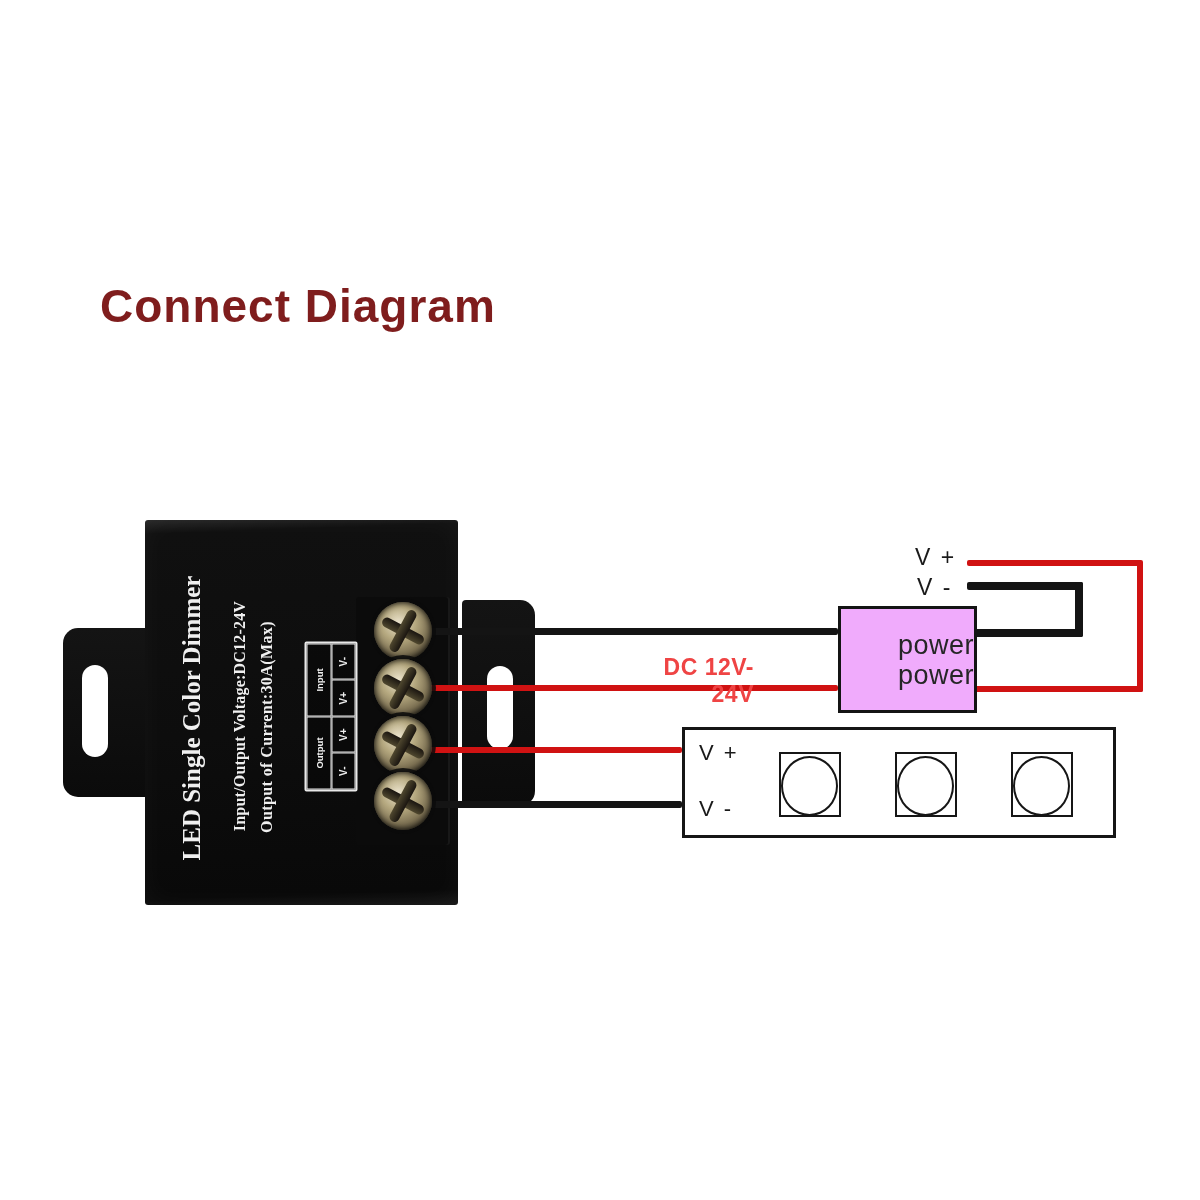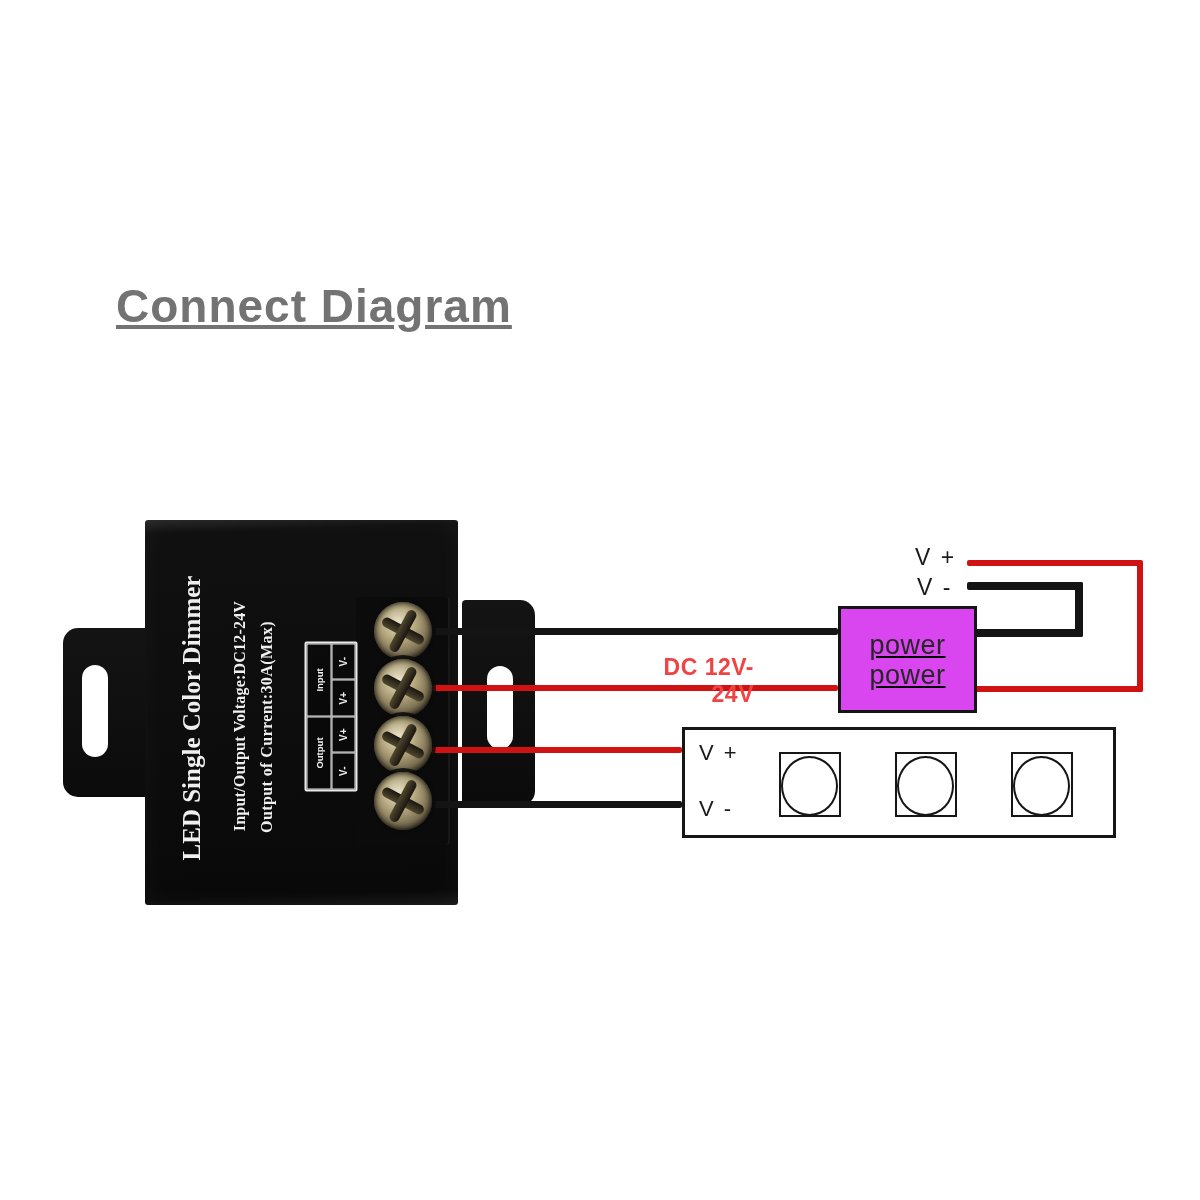--- a/index.html
+++ b/index.html
@@ -1,22 +1,22 @@
 <!DOCTYPE html>
 <html><head>
 <meta charset="utf-8">
 <style>
   html,body{margin:0;padding:0;background:#fff;}
   .canvas{position:relative;width:1200px;height:1200px;background:#ffffff;overflow:hidden;
           font-family:"Liberation Sans",sans-serif;}
   .abs{position:absolute;}
 
   
-  .page-title{left:116px;top:280px;font-size:46px;font-weight:700;color:#737373;
-              letter-spacing:1px;line-height:52px;text-decoration:underline;}
+  .page-title{left:100px;top:280px;font-size:46px;font-weight:700;color:#7f1d1d;
+              letter-spacing:1px;line-height:52px;}
 
   
   .dimmer-body{left:145px;top:520px;width:313px;height:385px;
                background:linear-gradient(178deg,#262626 0px,#101010 14px,#0d0d0d 55%,#090909 96%,#161616);
                border-radius:3px;box-shadow:inset 0 0 28px rgba(255,255,255,.04);}
   .ear{background:linear-gradient(180deg,#141414,#0b0b0b);}
   .ear-left{left:63px;top:628px;width:82px;height:169px;border-radius:15px 0 0 15px;}
   .ear-right{left:462px;top:600px;width:73px;height:206px;border-radius:4px 15px 15px 4px;}
   .ear-slot{position:absolute;background:#ffffff;border-radius:13px;}
   .slot-left{left:19px;top:37px;width:26px;height:92px;}
@@ -48,22 +48,22 @@
          box-shadow:0 0 0 4px rgba(10,10,10,.85), inset 0 0 7px #000;}
   .screw::before,.screw::after{content:"";position:absolute;left:6px;top:24px;width:46px;height:10px;
          border-radius:5px;background:linear-gradient(#1a1510,#50482f);}
   .screw::before{transform:rotate(28deg);}
   .screw::after{transform:rotate(118deg);}
 
   
   .wire{border-radius:2px;}
 
   
-  .ps-box{left:838px;top:606px;width:133px;height:101px;background:#d946ef;border:3px solid #141414;
-          display:flex;flex-direction:column;align-items:center;justify-content:center;text-decoration:underline;}
+  .ps-box{left:838px;top:606px;width:133px;height:101px;background:#f0abfc;border:3px solid #141414;
+          display:flex;flex-direction:column;align-items:flex-end;justify-content:center;}
   .ps-box .line{font-size:27px;line-height:30px;color:#262626;letter-spacing:.5px;}
   .lead-label{font-size:23px;color:#1a1a1a;letter-spacing:2px;}
   .lead-vplus{left:915px;top:544px;}
   .lead-vminus{left:917px;top:574px;}
 
   
   .dc-label{left:628px;top:654px;width:126px;text-align:right;font-size:23px;font-weight:700;
             color:#ef4444;letter-spacing:.5px;}
 
   

